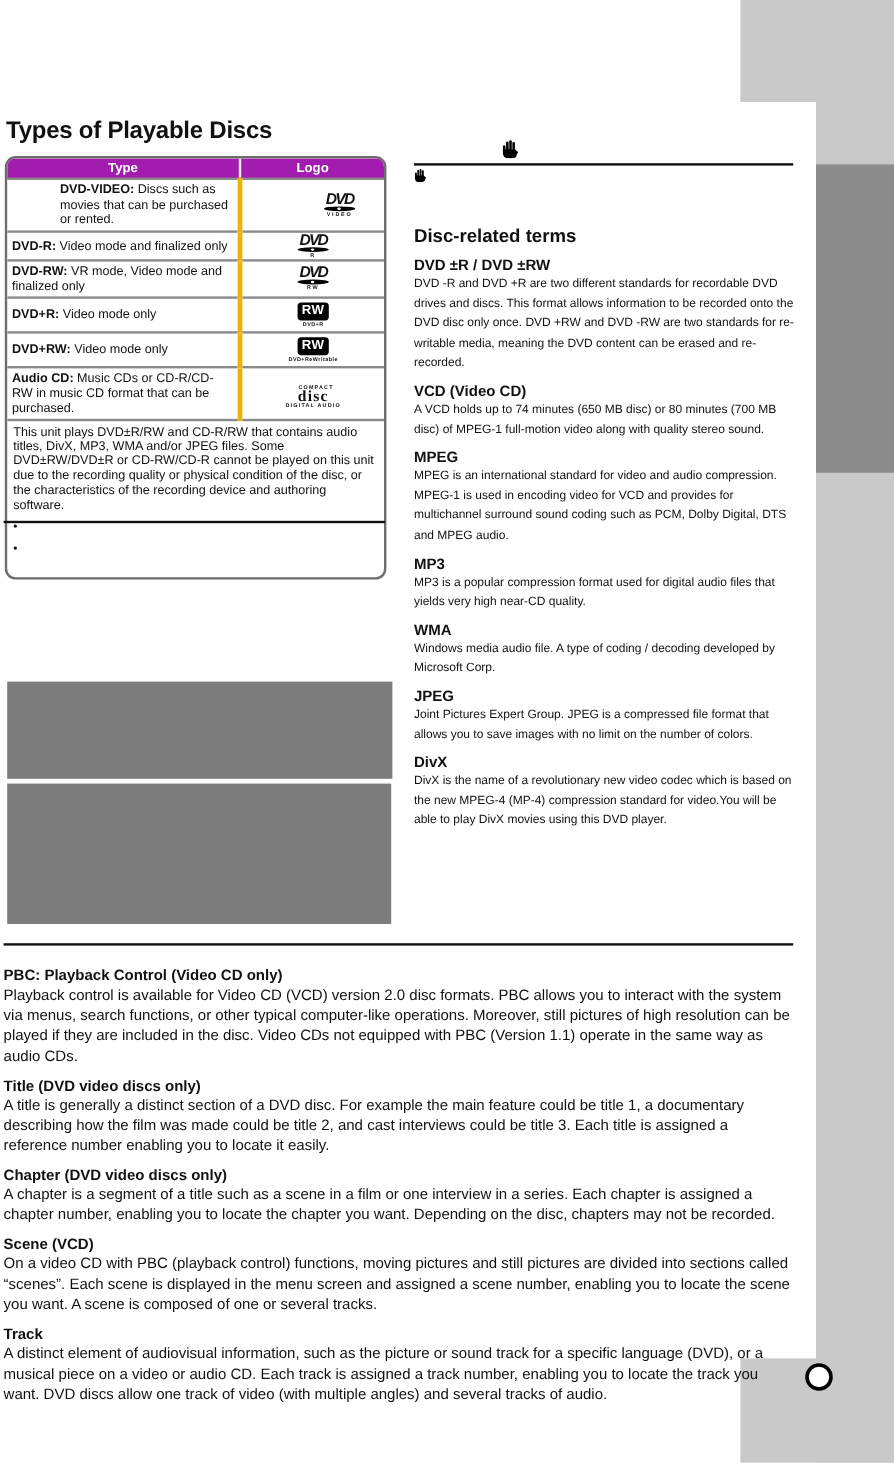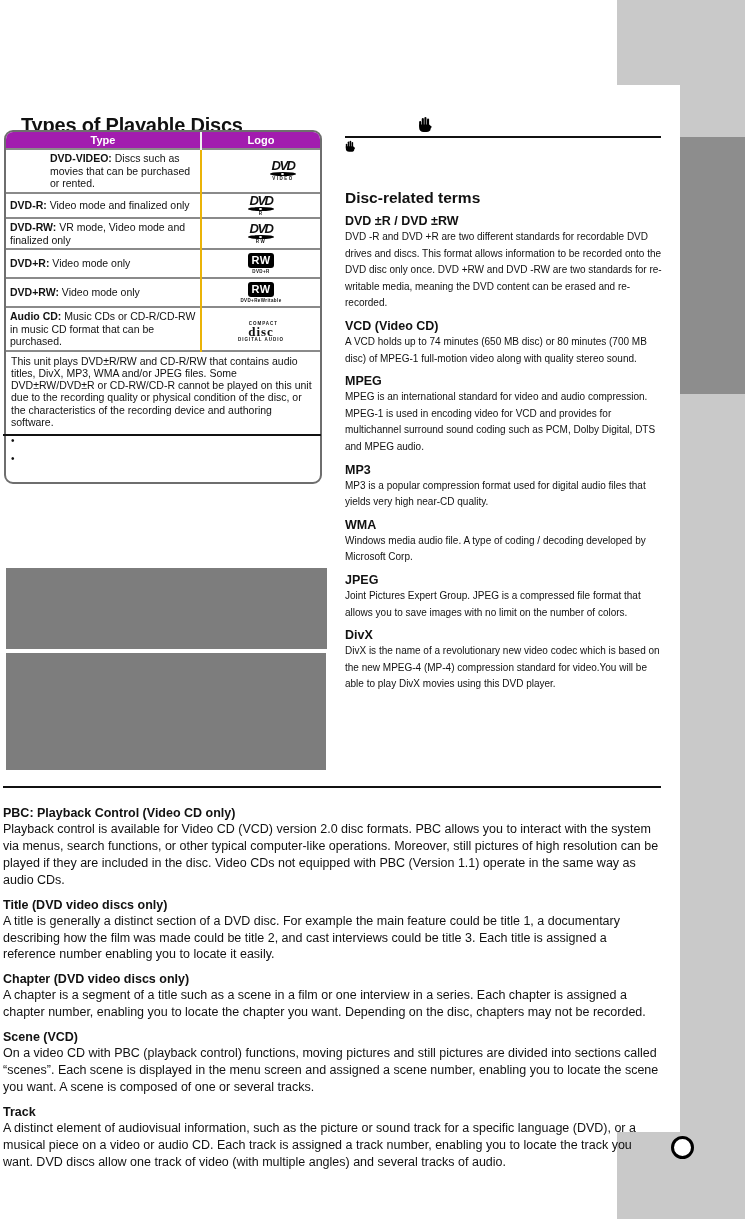--- a/index.html
+++ b/index.html
@@ -8,29 +8,29 @@
     font-family:"Liberation Sans", sans-serif;color:#111;
   }
   
   .edge-col{position:absolute;left:680px;top:0;width:65px;height:1219px;background:#c9c9c9;}
   .edge-top{position:absolute;left:617px;top:0;width:128px;height:85px;background:#c9c9c9;}
   .edge-tab{position:absolute;left:680px;top:137px;width:65px;height:257px;background:#8d8d8d;}
   .edge-bottom{position:absolute;left:617px;top:1132px;width:128px;height:87px;background:#c9c9c9;}
   .binder-ring{position:absolute;left:671px;top:1136px;width:17px;height:17px;border:3px solid #000;border-radius:50%;background:#fff;}
 
   
-  .page-title{position:absolute;left:5px;top:98px;margin:16px;font-size:20px;font-weight:bold;letter-spacing:-0.2px;}
+  .page-title{position:absolute;left:5px;top:98px;margin:0;font-size:20px;font-weight:bold;letter-spacing:-0.2px;}
 
   
   .tbl-wrap{position:absolute;left:4px;top:130px;width:314px;border:2px solid #6e6e6e;border-radius:9px;overflow:hidden;background:#fff;}
   .disc-table{width:100%;border-collapse:collapse;font-size:10.5px;line-height:12.5px;}
   .disc-table th{background:#a21caf;color:#fff;font-size:11px;font-weight:bold;height:16px;padding:0;}
   .disc-table th.th-type{border-right:2px solid #f2f2f2;}
   .disc-table td{border-top:2px solid #8a8a8a;vertical-align:middle;padding:2px 4px;}
-  .disc-table td.logo-cell{border-left:2px solid #eab308;width:74px;text-align:center;padding:1px 0;border-radius:10px;}
+  .disc-table td.logo-cell{border-left:4px solid #eab308;width:74px;text-align:center;padding:1px 0;border-radius:10px;}
   .disc-table tr.r1 td{height:26px;padding-left:44px;}
   .disc-table tr.r2 td,.disc-table tr.r3 td{height:17px;margin-left:32px;}
   .disc-table tr.r4 td,.disc-table tr.r5 td{height:23px;}
   .disc-table tr.r6 td{height:24px;}
   .note-cell{padding:3px 5px 2px 5px !important;line-height:12.3px;}
   .note-bullet{margin-top:8px;font-size:10px;line-height:10px;}
   .note-space{height:16px;}
 
   
   .logo-dvd{display:inline-flex;flex-direction:column;align-items:center;line-height:1;}

